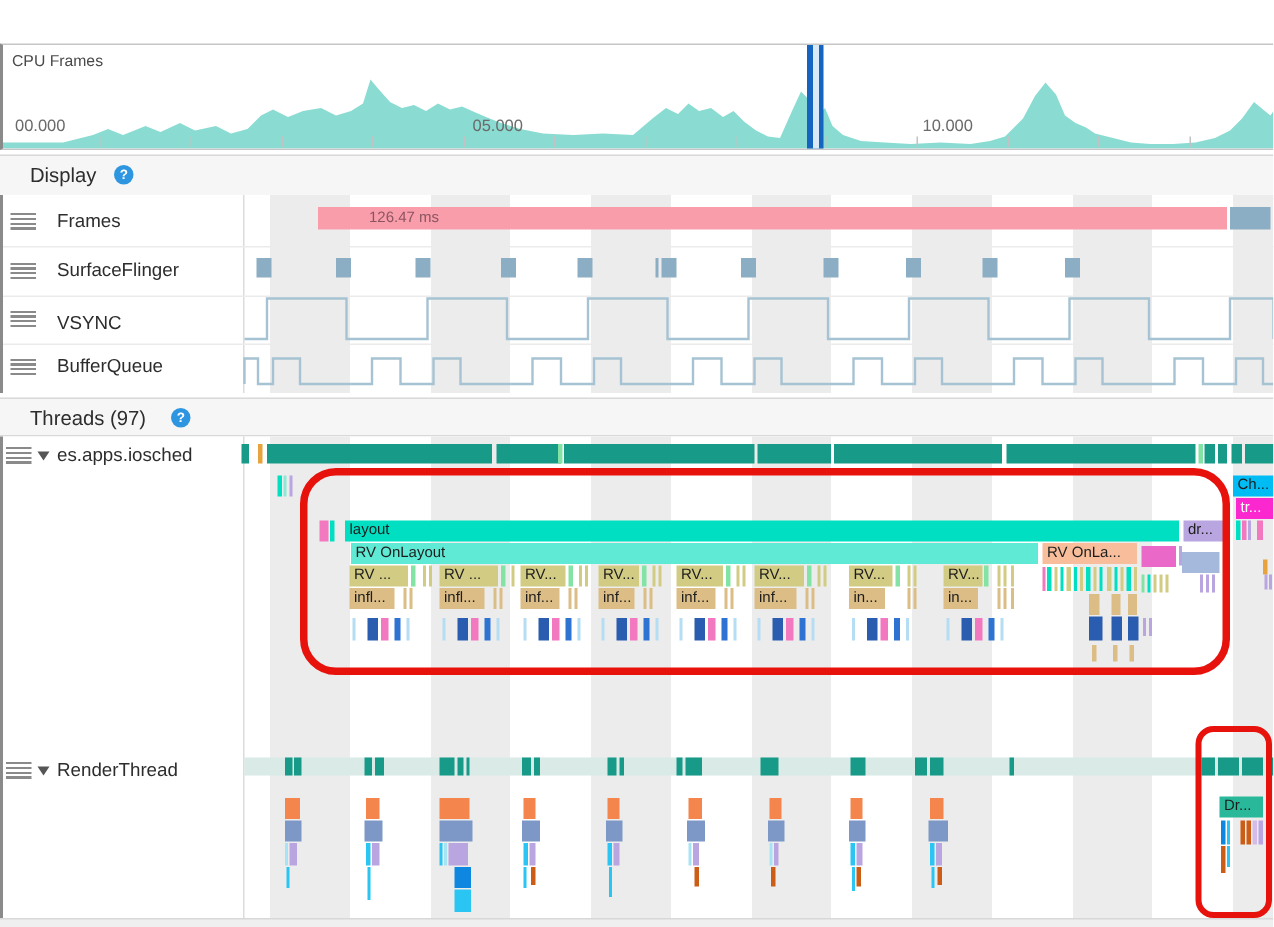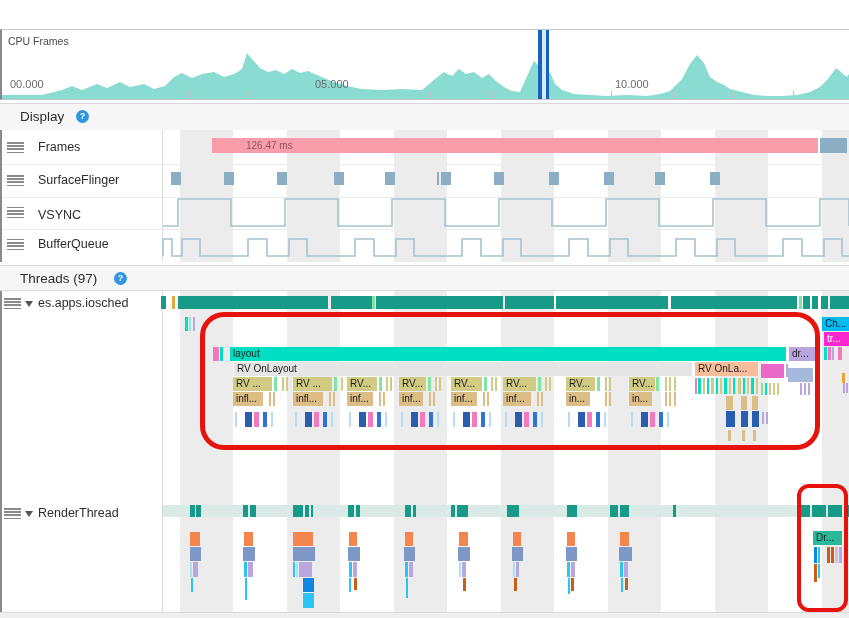--- a/index.html
+++ b/index.html
@@ -174,21 +174,21 @@
       <div class="block" style="left: 230px; top: 347px; width: 556px; height: 14px; background: rgb(0, 223, 194);">
         <span style="line-height: 14px;">layout</span>
       </div>
       <div class="block" style="left: 789px; top: 347px; width: 27px; height: 14px; background: rgb(185, 166, 224);">
         <span style="line-height: 14px;">dr...</span>
       </div>
       <div class="block" style="left: 824px; top: 347px; width: 3px; height: 13px; background: rgb(0, 223, 194);"></div>
       <div class="block" style="left: 828px; top: 347px; width: 3px; height: 13px; background: rgb(242, 121, 192);"></div>
       <div class="block" style="left: 832px; top: 347px; width: 2px; height: 13px; background: rgb(185, 166, 224);"></div>
       <div class="block" style="left: 838px; top: 347px; width: 4px; height: 13px; background: rgb(242, 121, 192);"></div>
-      <div class="block" style="left: 234px; top: 362px; width: 458px; height: 14px; background: #e5e5e5;">
+      <div class="block" style="left: 234px; top: 362px; width: 458px; height: 14px; background: #5eead4;">
         <span style="line-height: 14px;">RV OnLayout</span>
       </div>
       <div class="block" style="left: 695px; top: 362px; width: 63px; height: 14px; background: rgb(248, 190, 155);">
         <span style="line-height: 14px;">RV OnLa...</span>
       </div>
       <div class="block" style="left: 761px; top: 364px; width: 23px; height: 14px; background: rgb(233, 104, 200);"></div>
       <div class="block" style="left: 786px; top: 364px; width: 2px; height: 13px; background: rgb(185, 166, 224);"></div>
       <div class="block" style="left: 788px; top: 368px; width: 25px; height: 14px; background: rgb(164, 185, 220);"></div>
       <div class="block" style="left: 842px; top: 373px; width: 3px; height: 10px; background: rgb(232, 163, 61);"></div>
       <div class="block" style="left: 233px; top: 377px; width: 39px; height: 14px; background: rgb(210, 203, 131);">

